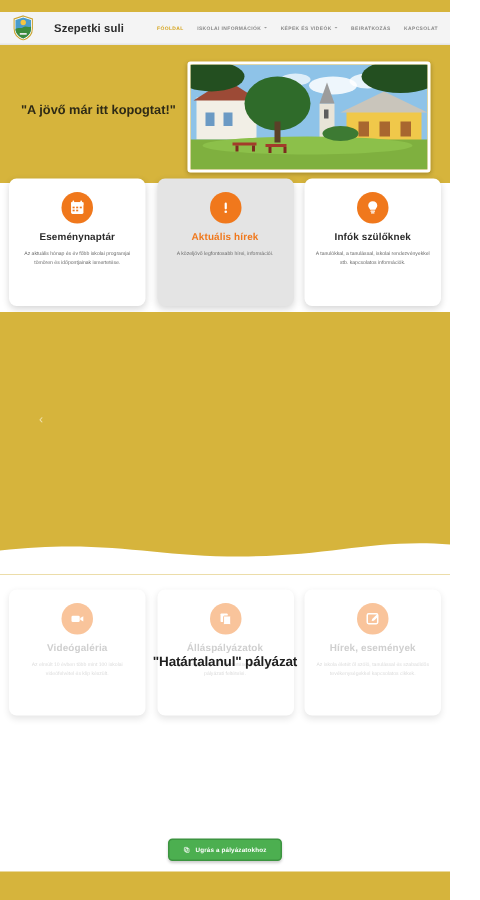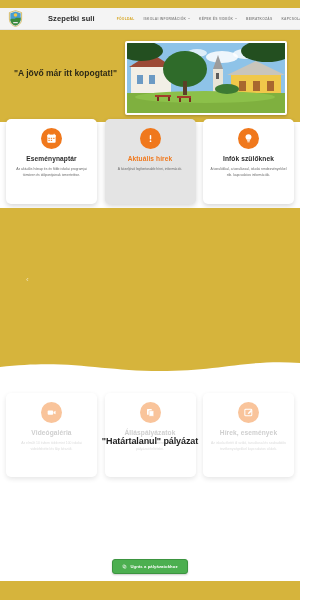--- a/index.html
+++ b/index.html
@@ -38,21 +38,21 @@
     background: #f4f4f4;
     display: flex;
     align-items: center;
     box-sizing: border-box;
     padding: 0 8px;
     border-bottom: 1px solid #e6e6e6;
   }
   .brand {
     display: flex;
     align-items: center;
-    gap: 16px;
+    gap: 4px;
     flex: 0 0 auto;
   }
   .logo {
     width: 15px;
     height: 17px;
     position: relative;
     flex: 0 0 auto;
   }
   .logo svg { display: block; }
   .brand-name {

